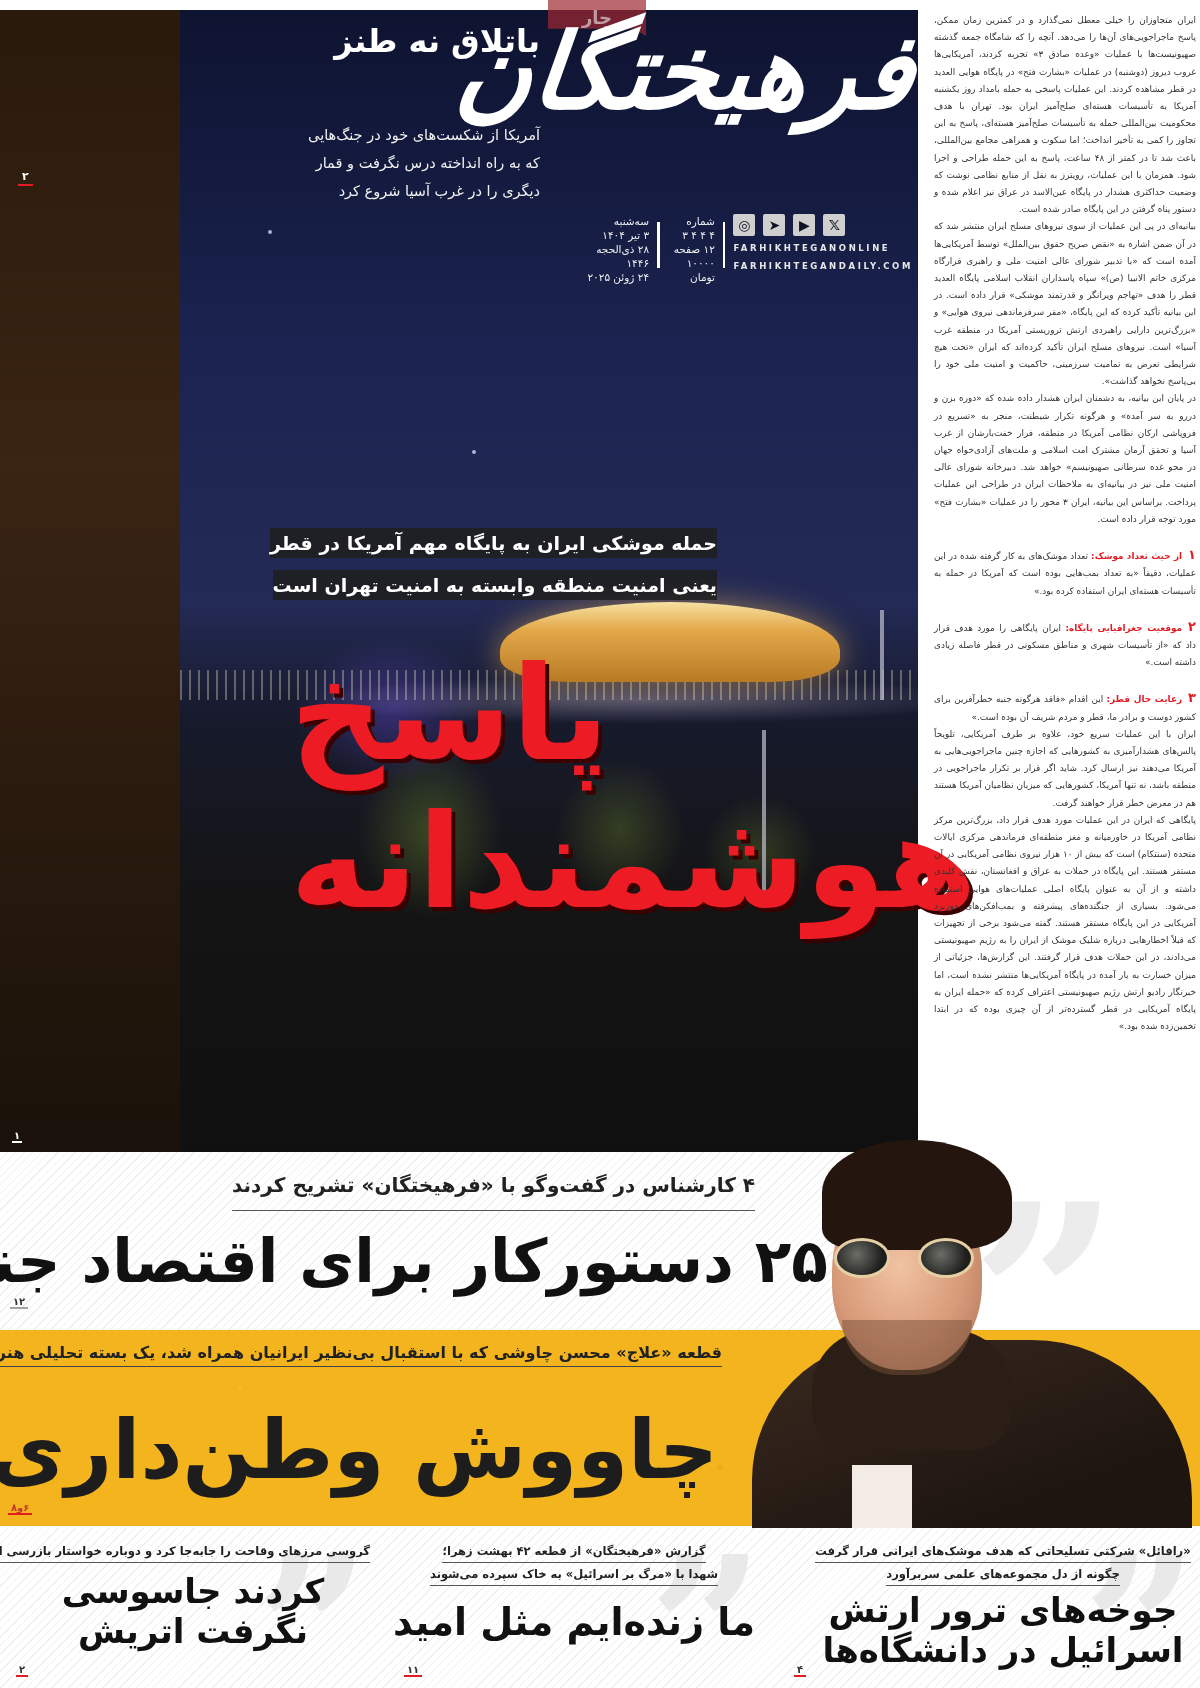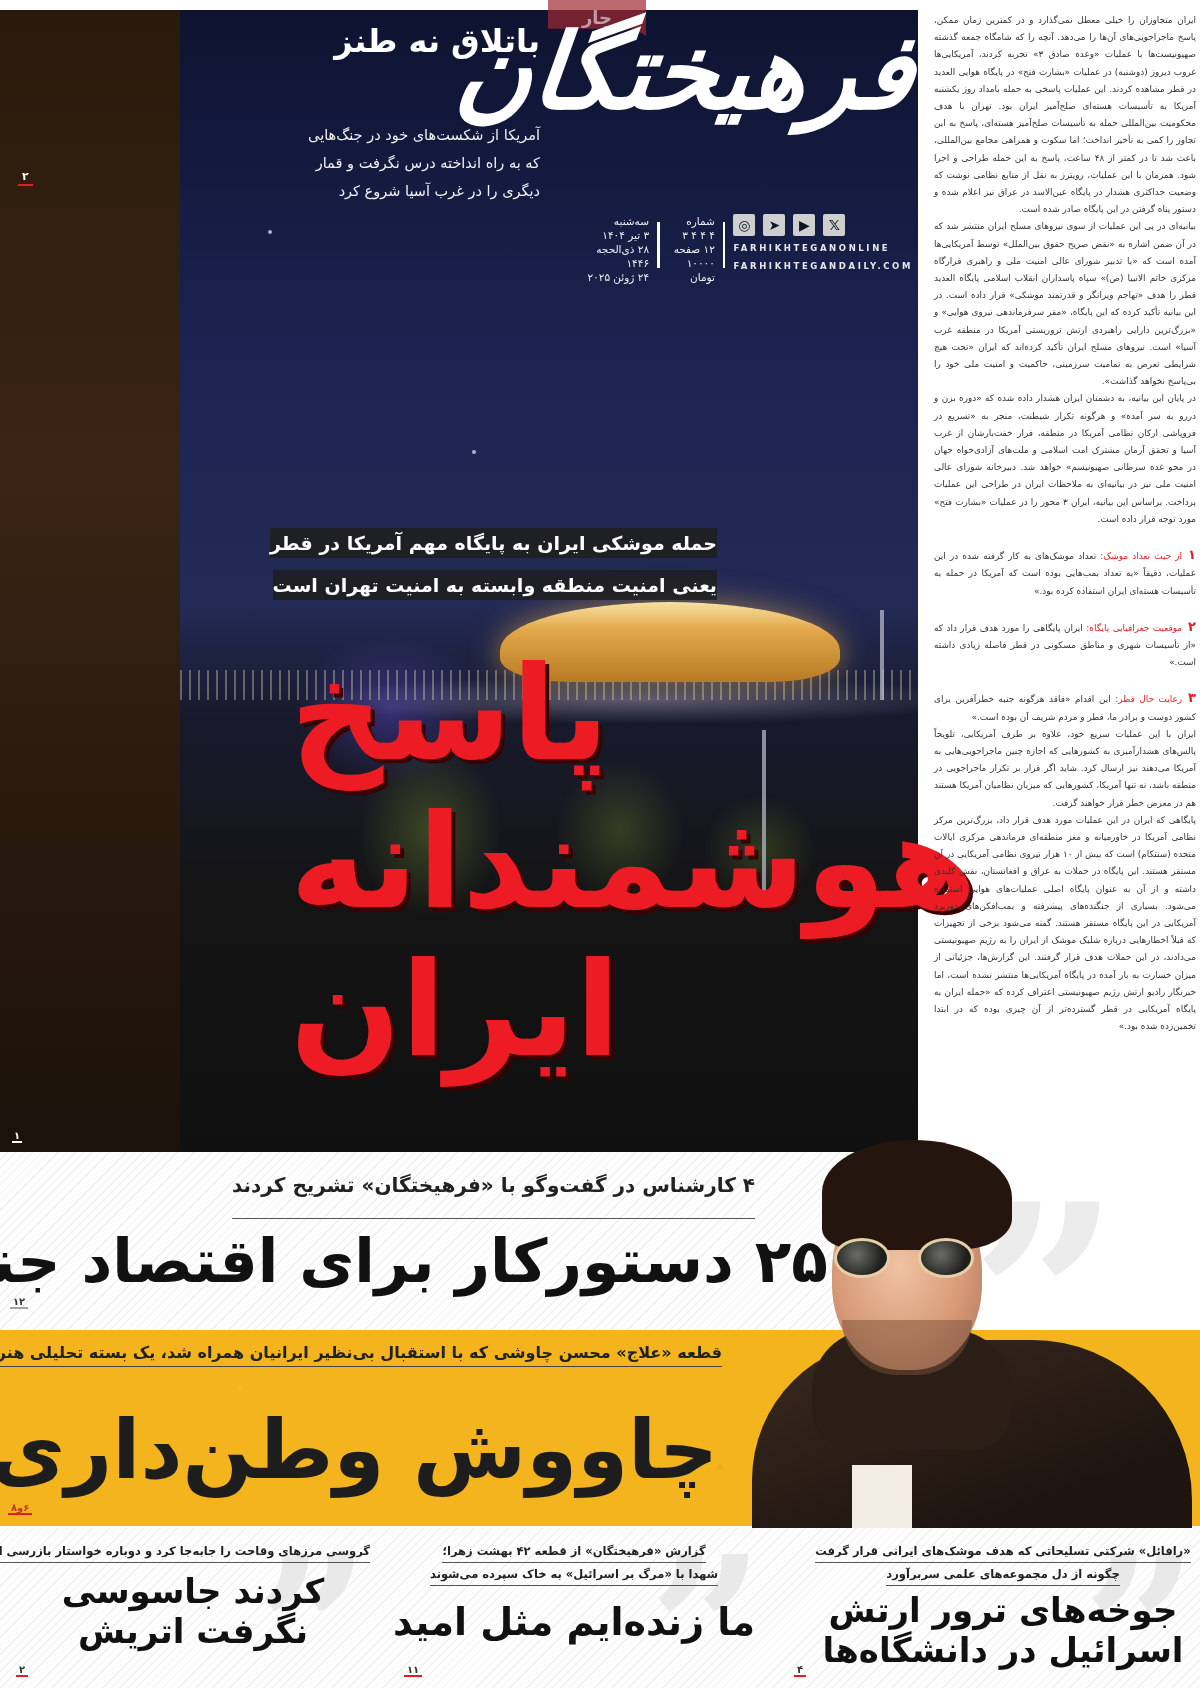--- a/index.html
+++ b/index.html
@@ -95,30 +95,30 @@
   }
 
   
   .text-col {
     position: absolute; left: 934px; top: 12px; width: 262px; height: 1140px;
     font: 400 8.9px/17.2px "DejaVu Sans", sans-serif; color: #333; text-align: justify; direction: rtl;
   }
   .text-col p { margin-bottom: 0; }
   .text-col .gap { height: 18px; }
   .text-col .num { color: #e31b23; font-weight: 700; font-size: 13px; margin-left: 6px; }
-  .text-col .red { color: #e31b23; font-weight: 400; }
+  .text-col .red { color: #e31b23; font-weight: 700; }
 
   
   .experts {
     position: absolute; left: 0; top: 1152px; width: 860px; height: 178px;
     background: repeating-linear-gradient(135deg, #ffffff 0 5px, #efefef 5px 6px);
   }
   .experts-kicker {
     position: absolute; right: 445px; top: 1170px; font: 700 20px/30px "DejaVu Sans", sans-serif;
-    color: #222; border-bottom: 1.5px solid #555; padding-bottom: 18px; text-align: right;
+    color: #222; border-bottom: 1.5px solid #555; padding-bottom: 10px; text-align: right;
   }
   .experts-headline {
     position: absolute; right: 372px; top: 1224px; font: 900 60px/74px "DejaVu Sans", sans-serif;
     color: #111; letter-spacing: -2px; text-align: right; white-space: nowrap;
   }
   .experts-page {
     position: absolute; left: 10px; top: 1296px; font: 700 10px "DejaVu Sans", sans-serif; color: #333;
     border-bottom: 2px solid #a3a3a3; padding: 0 3px;
   }
 
@@ -259,21 +259,20 @@
     <div>۲۴ ژوئن ۲۰۲۵</div>
   </div>
 </div>
 
 <div class="kicker-box">حمله موشکی ایران به پایگاه مهم آمریکا در قطر</div>
 <div class="kicker-box line2">یعنی امنیت منطقه وابسته به امنیت تهران است</div>
 
 <div class="hero-headline">
   <span style="display:block">پاسخ</span>
   <span class="l2">هوشمندانه</span>
-  <span style="display:block">ایران</span>
 </div>
 <div class="hero-page">۱</div>
 
 <div class="text-col">
   <p>ایران متجاوزان را خیلی معطل نمی‌گذارد و در کمترین زمان ممکن، پاسخ ماجراجویی‌های آن‌ها را می‌دهد. آنچه را که شامگاه جمعه گذشته صهیونیست‌ها با عملیات «وعده صادق ۳» تجربه کردند، آمریکایی‌ها غروب دیروز (دوشنبه) در عملیات «بشارت فتح» در پایگاه هوایی العدید در قطر مشاهده کردند. این عملیات پاسخی به حمله بامداد روز یکشنبه آمریکا به تأسیسات هسته‌ای صلح‌آمیز ایران بود. تهران با هدف محکومیت بین‌المللی حمله به تأسیسات صلح‌آمیز هسته‌ای، پاسخ به این تجاوز را کمی به تأخیر انداخت؛ اما سکوت و همراهی مجامع بین‌المللی، باعث شد تا در کمتر از ۴۸ ساعت، پاسخ به این حمله طراحی و اجرا شود. همزمان با این عملیات، رویترز به نقل از منابع نظامی نوشت که وضعیت حداکثری هشدار در پایگاه عین‌الاسد در عراق نیز اعلام شده و دستور پناه گرفتن در این پایگاه صادر شده است.</p>
   <p>بیانیه‌ای در پی این عملیات از سوی نیروهای مسلح ایران منتشر شد که در آن ضمن اشاره به «نقض صریح حقوق بین‌الملل» توسط آمریکایی‌ها آمده است که «با تدبیر شورای عالی امنیت ملی و راهبری قرارگاه مرکزی خاتم الانبیا (ص)» سپاه پاسداران انقلاب اسلامی پایگاه العدید قطر را هدف «تهاجم ویرانگر و قدرتمند موشکی» قرار داده است. در این بیانیه تأکید کرده که این پایگاه، «مقر سرفرماندهی نیروی هوایی» و «بزرگ‌ترین دارایی راهبردی ارتش تروریستی آمریکا در منطقه غرب آسیا» است. نیروهای مسلح ایران تأکید کرده‌اند که ایران «تحت هیچ شرایطی تعرض به تمامیت سرزمینی، حاکمیت و امنیت ملی خود را بی‌پاسخ نخواهد گذاشت».</p>
   <p>در پایان این بیانیه، به دشمنان ایران هشدار داده شده که «دوره بزن و دررو به سر آمده» و هرگونه تکرار شیطنت، منجر به «تسریع در فروپاشی ارکان نظامی آمریکا در منطقه، فرار خفت‌بارشان از غرب آسیا و تحقق آرمان مشترک امت اسلامی و ملت‌های آزادی‌خواه جهان در محو غده سرطانی صهیونیسم» خواهد شد. دبیرخانه شورای عالی امنیت ملی نیز در بیانیه‌ای به ملاحظات ایران در طراحی این عملیات پرداخت. براساس این بیانیه، ایران ۳ محور را در عملیات «بشارت فتح» مورد توجه قرار داده است.</p>
   <div class="gap"></div>
   <p>
     <span class="num">۱</span><span class="red">از حیث تعداد موشک:</span>

